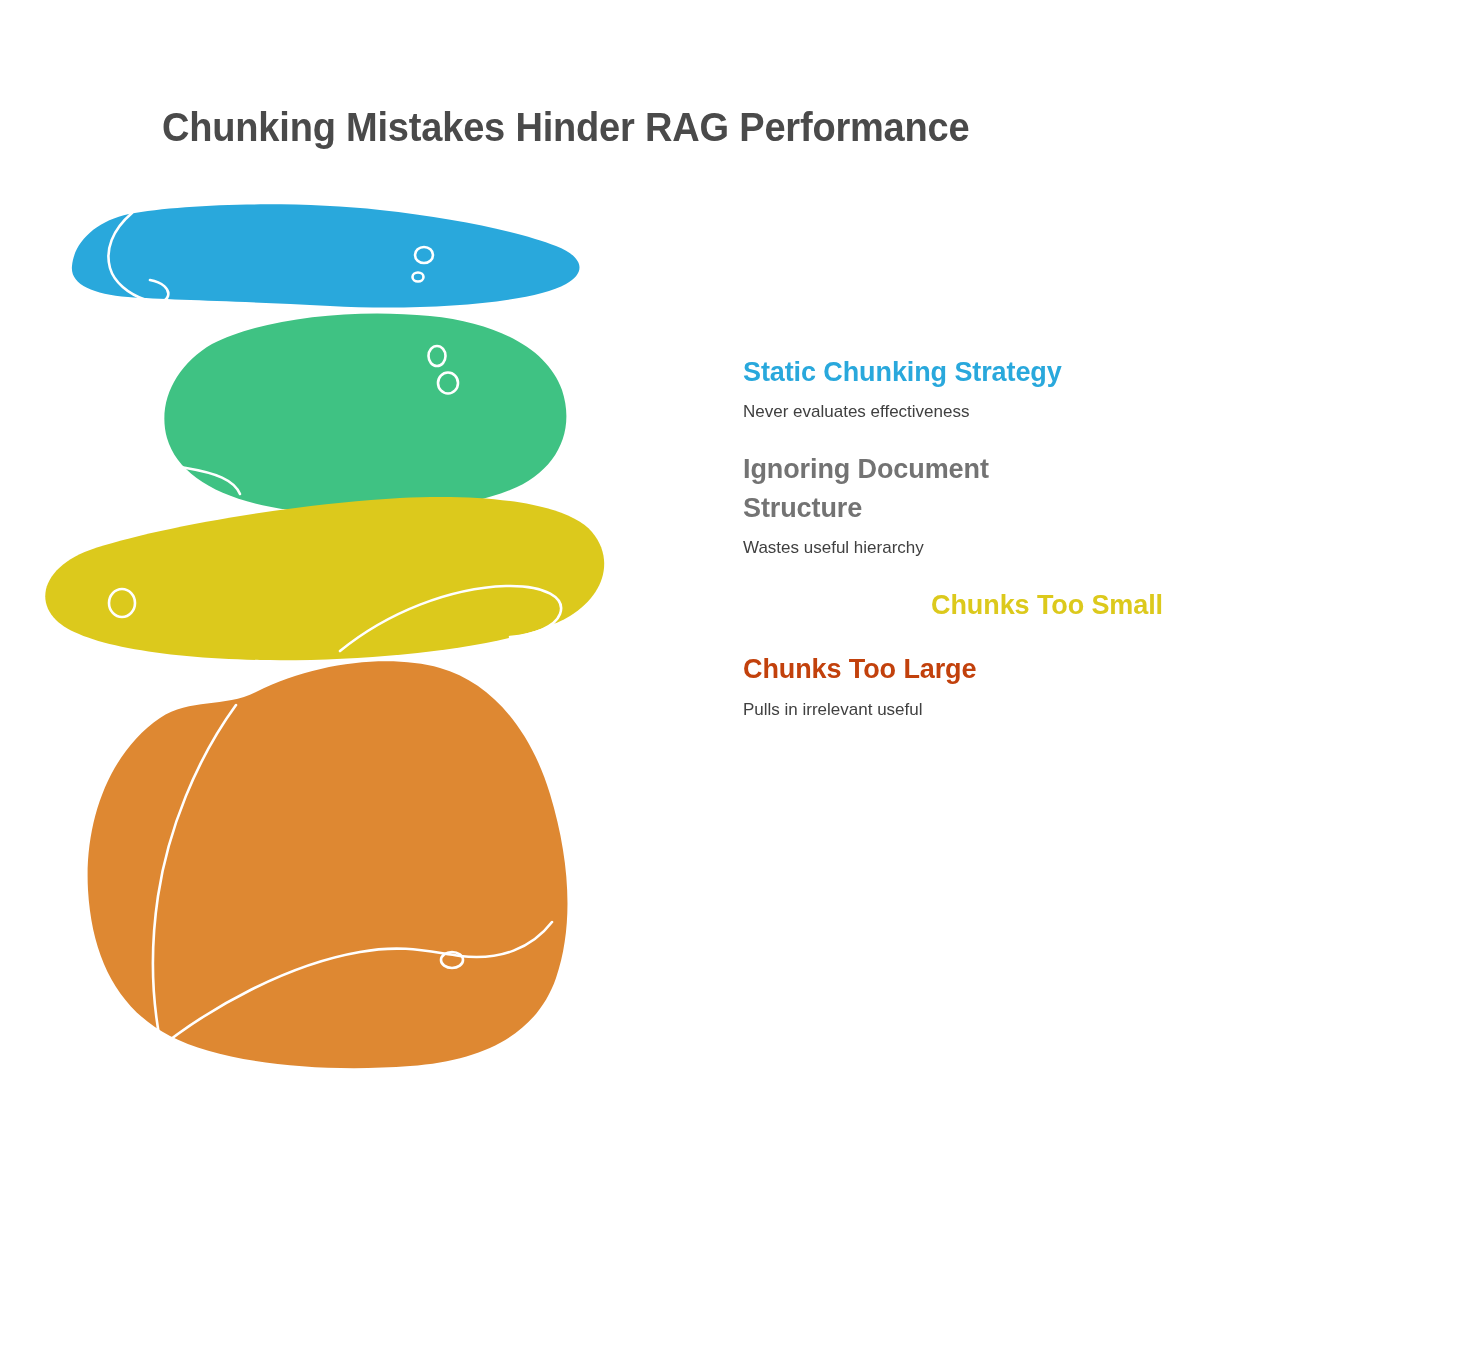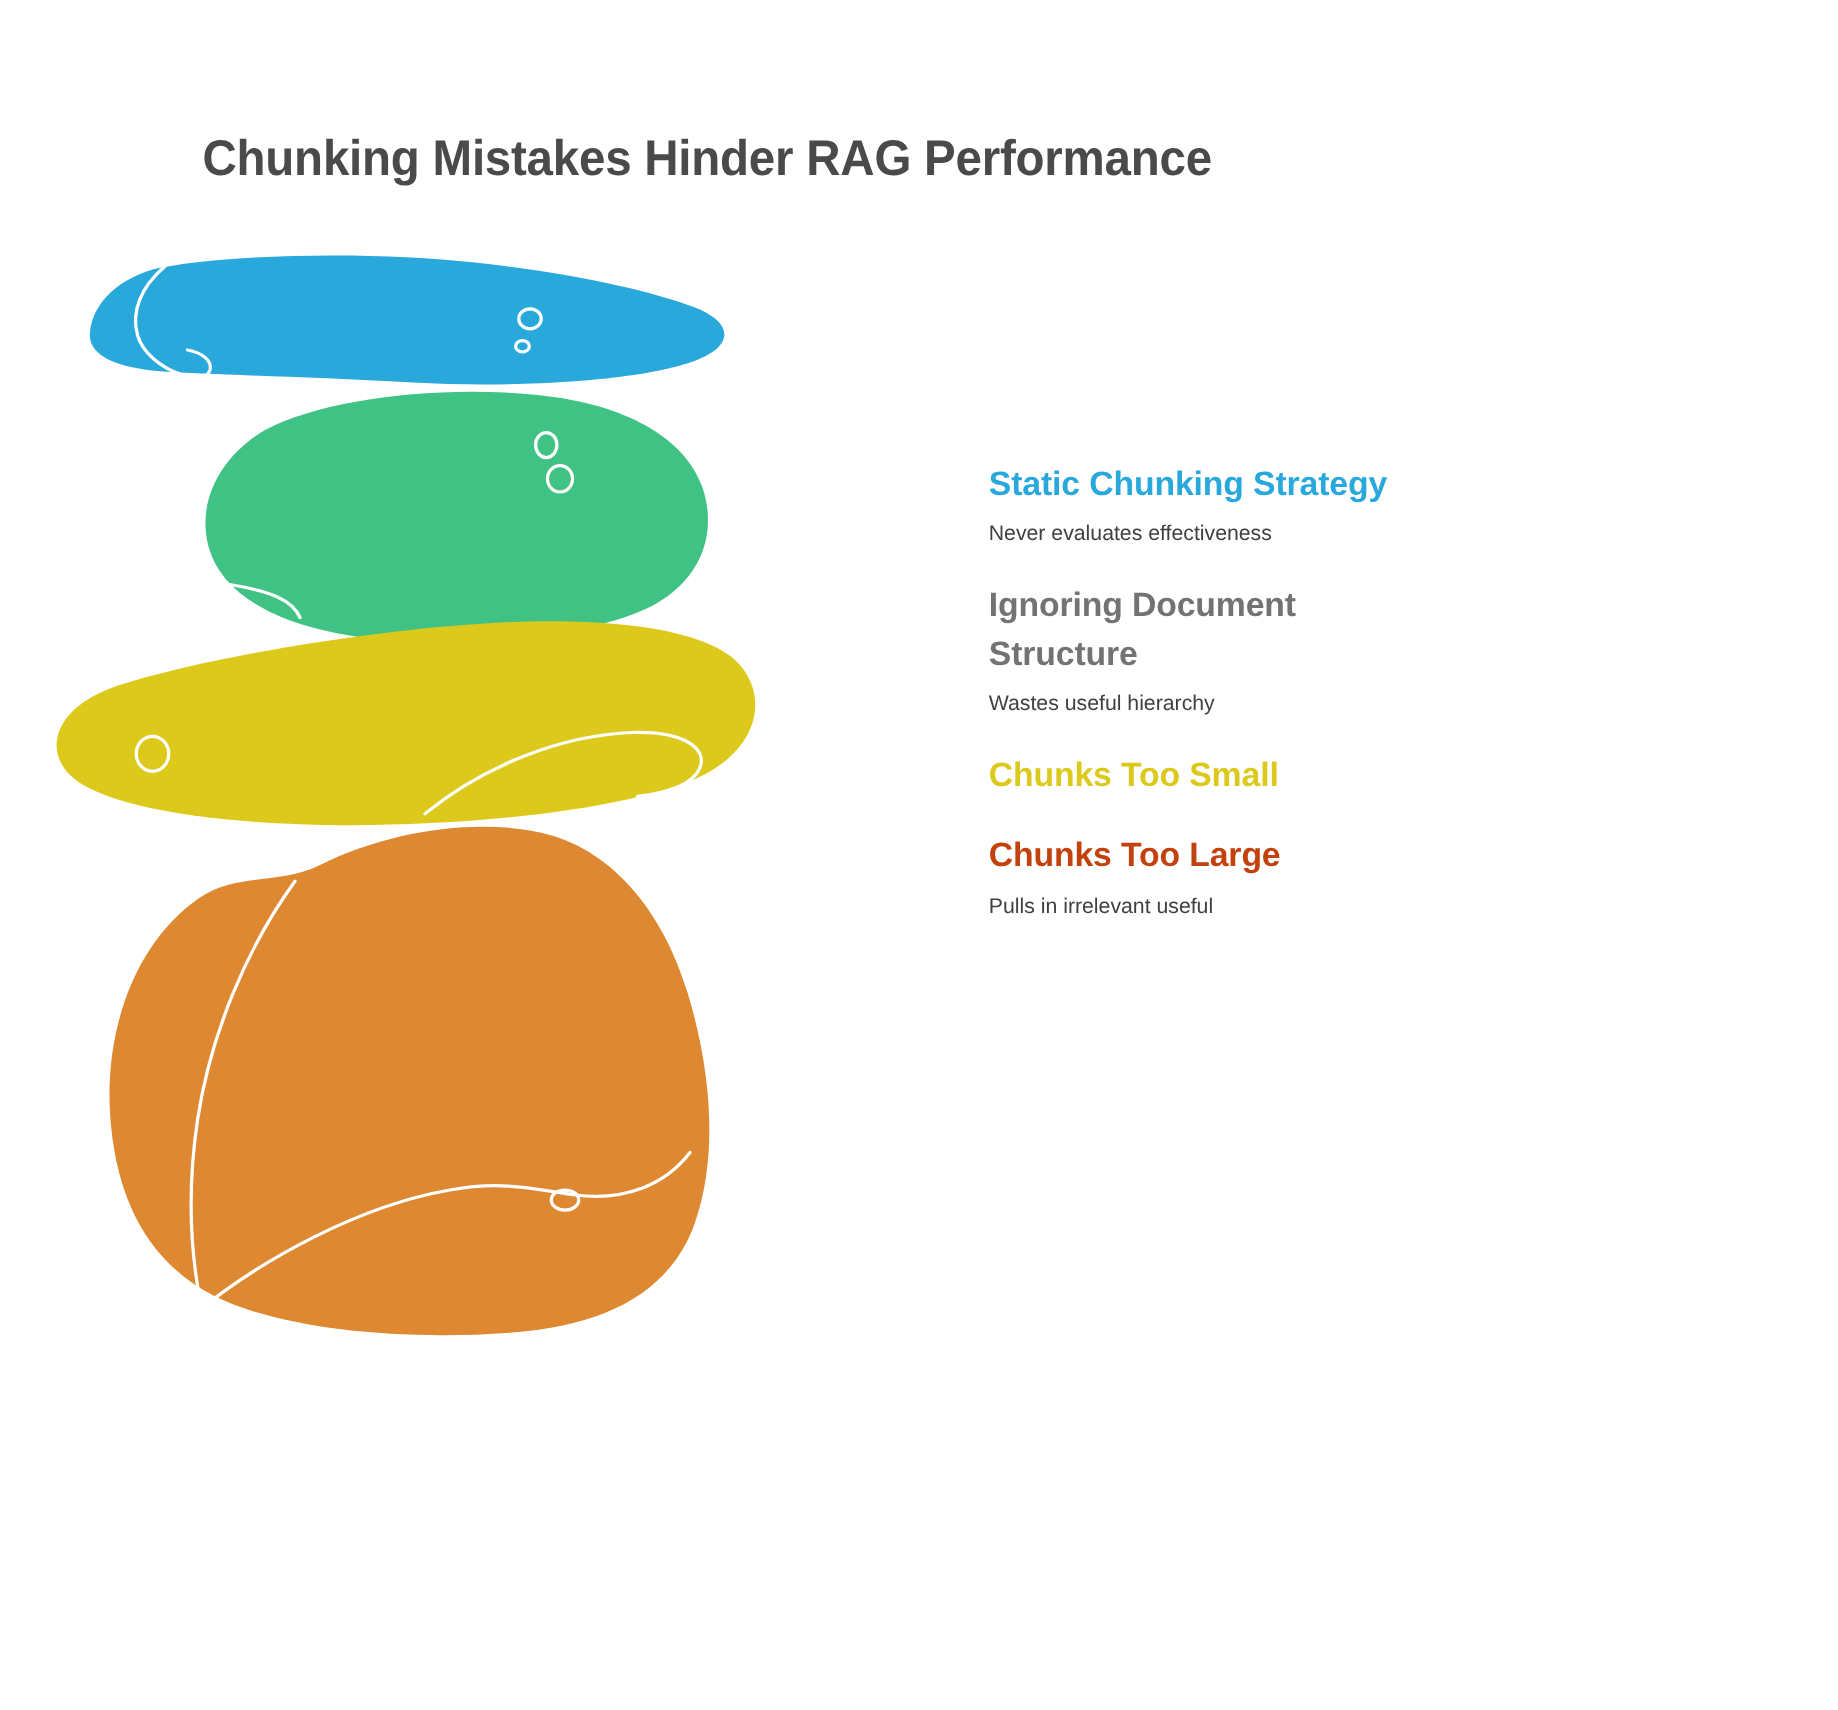--- a/index.html
+++ b/index.html
@@ -34,23 +34,22 @@
     position: absolute;
     left: 0px;
     top: 180px;
     width: 660px;
     height: 900px;
   }
 
   #legend {
     position: absolute;
     left: 743px;
-    top: 368px;
+    top: 353px;
     width: 420px;
-    margin-left: 48px;
   }
 
   .legend-item {
     margin-bottom: 26px;
   }
   .legend-item:last-child { margin-bottom: 0; }
 
   .legend-heading {
     font-size: 27px;
     font-weight: bold;
@@ -63,21 +62,21 @@
     font-size: 17px;
     font-weight: normal;
     color: #404040;
     line-height: 1.35;
     margin: 0;
   }
 
   
   .c-blue   { color: #29a8dc; }
   .c-green  { color: #3fc283; }
-  .c-yellow { color: #dcc91c; }
+  .c-yellow { color: #dcc91c; text-align: right; }
   .c-orange { color: #de8832; }
 </style>
 </head>
 <body style="background: rgb(255, 255, 255);">
 
 <h1 id="page-title" style="color: rgb(74, 74, 74);">Chunking Mistakes Hinder RAG Performance</h1>
 
 <svg id="stones-illustration" viewBox="0 0 660 900" xmlns="http://www.w3.org/2000/svg">
 
   <g>

